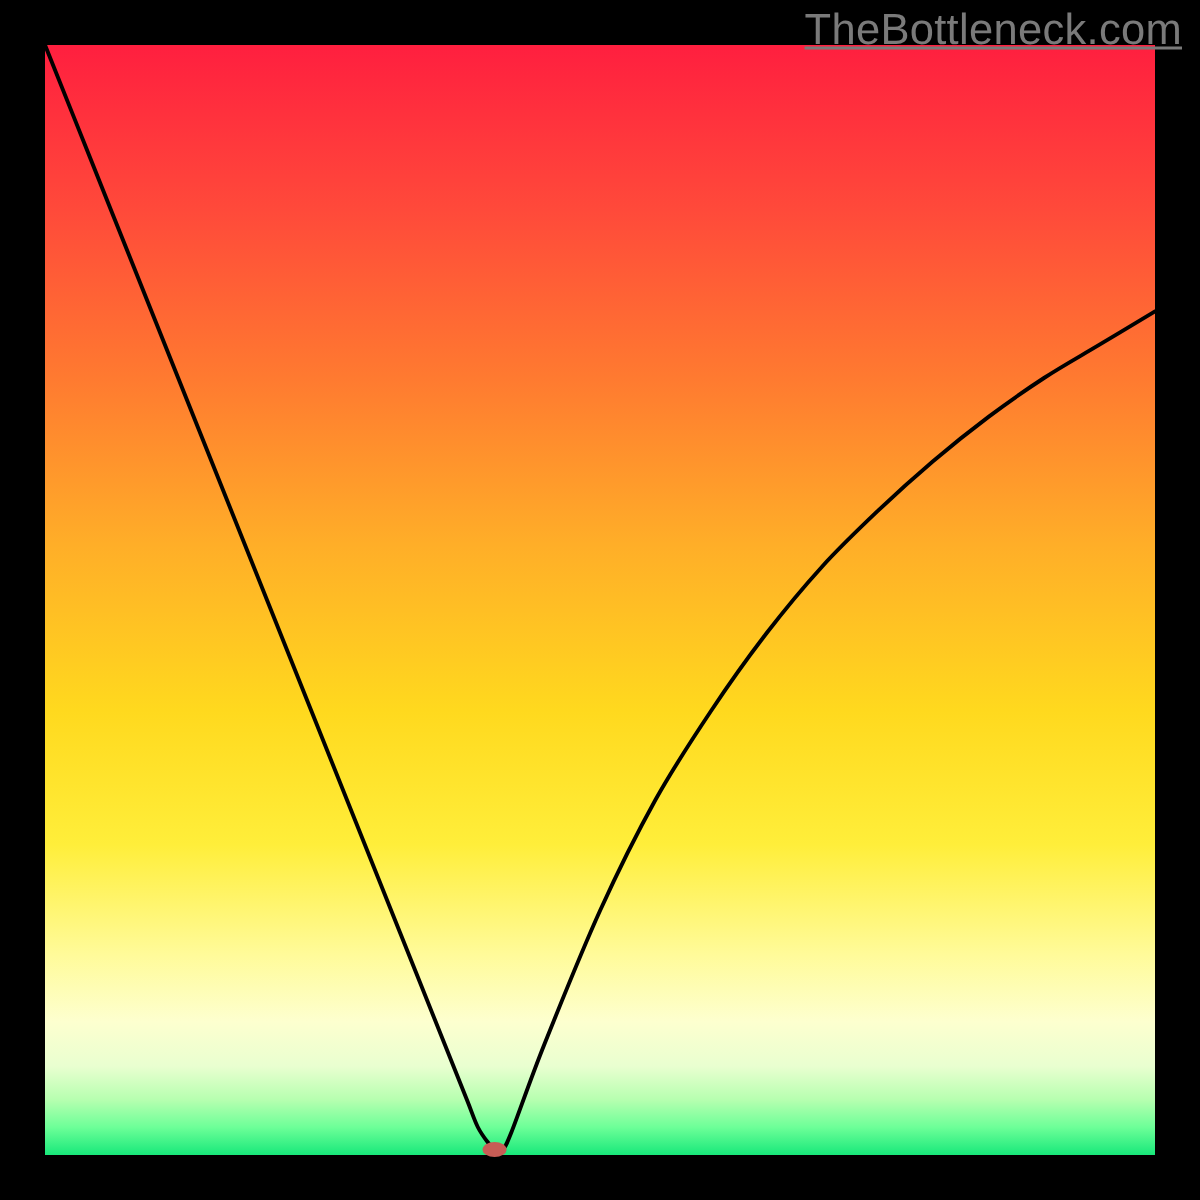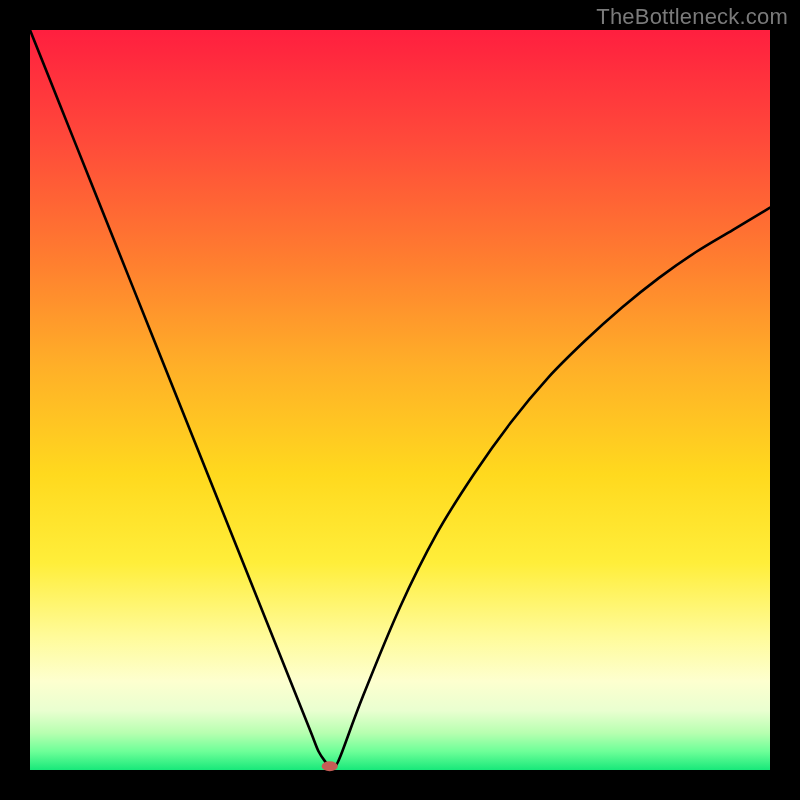--- a/index.html
+++ b/index.html
@@ -15,24 +15,25 @@
     position: relative;
     width: 800px;
     height: 800px;
     background: #000;
   }
   .watermark {
     position: absolute;
     top: 4px;
     right: 12px;
     color: #7a7a7a;
-    font-size: 22px;
+    font-size: 29px;
     font-weight: 500;
     letter-spacing: 0.2px;
     user-select: none;
+    text-decoration: underline;
   }
   svg {
     display: block;
   }
 </style>
 </head>
 <body>
 
 <div class="frame">
   <div class="watermark">TheBottleneck.com</div>

